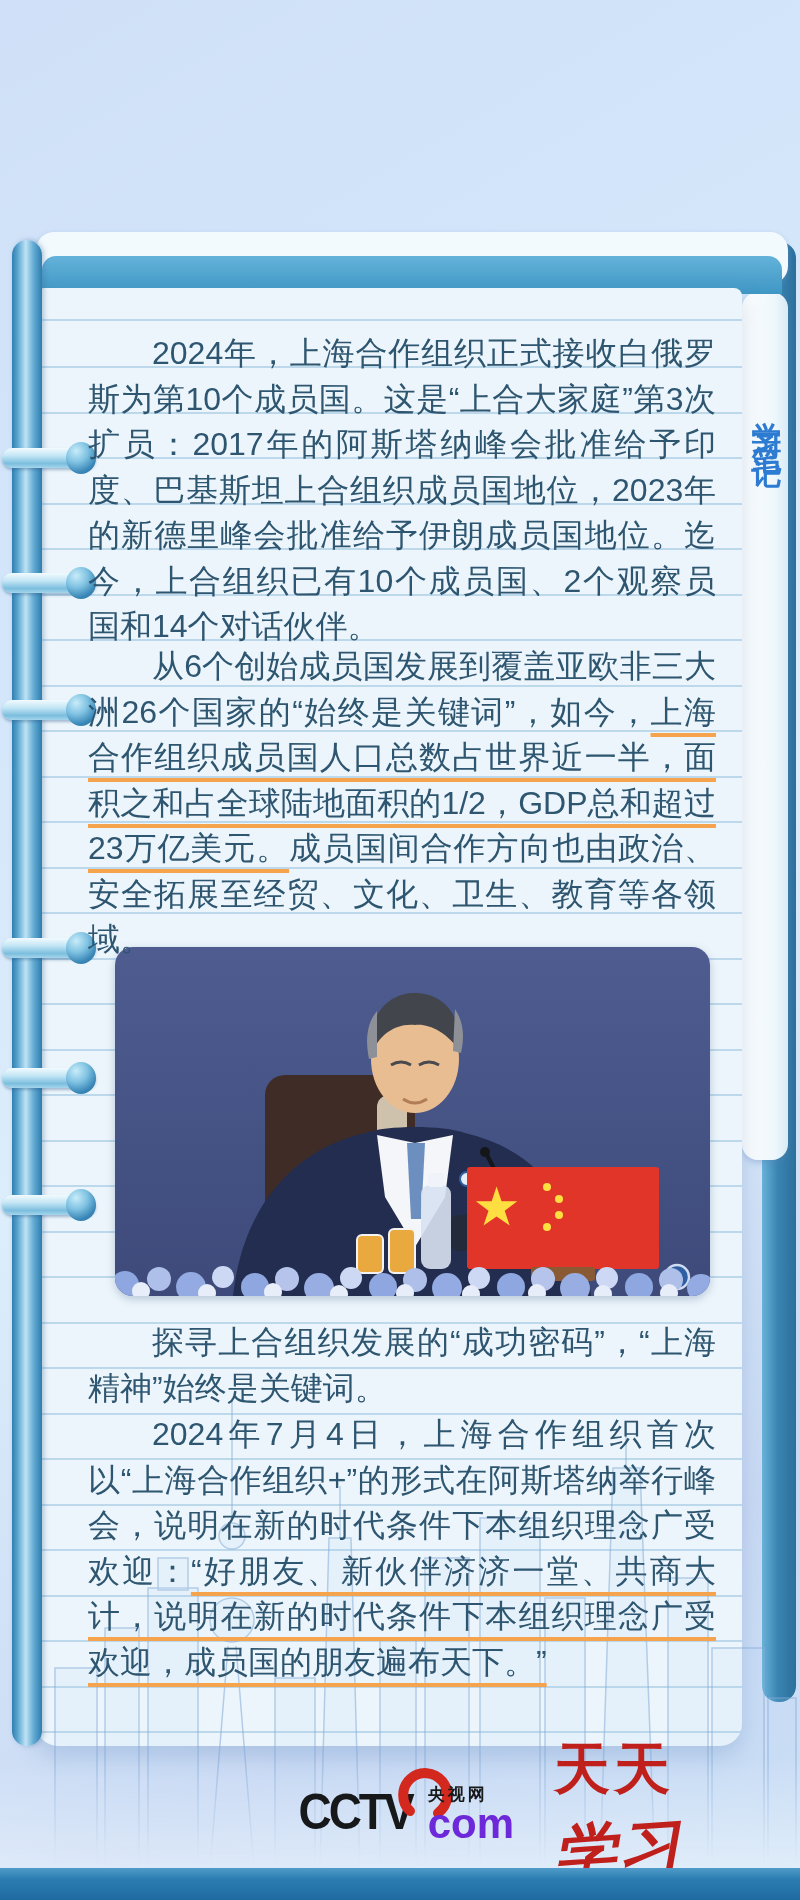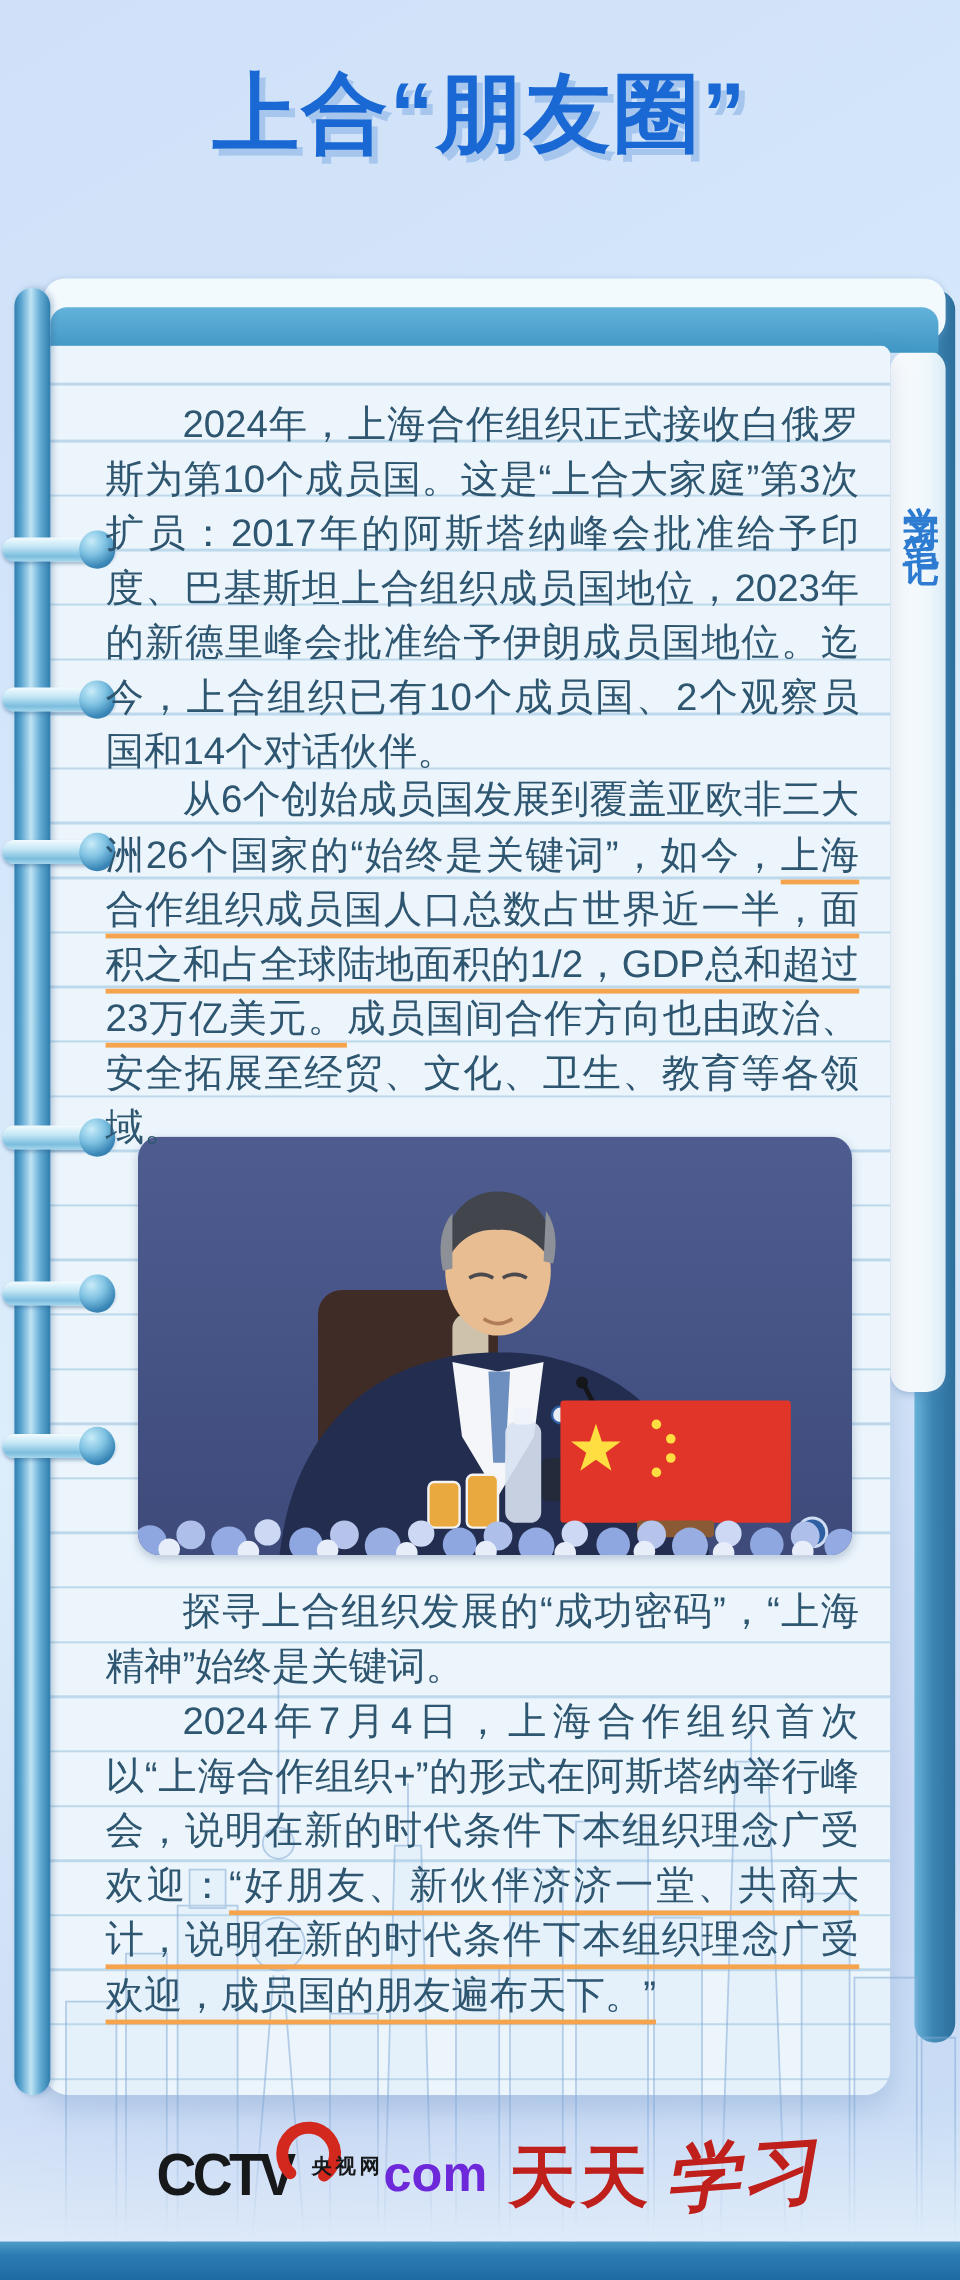--- a/index.html
+++ b/index.html
@@ -49,24 +49,24 @@
          box-shadow:0 3px 8px rgba(60,90,140,.3);}
 
   
   .skyline{left:0;top:1368px;width:800px;height:500px;z-index:5;opacity:.55;pointer-events:none;}
 
   
   .footer{top:1764px;left:0;width:682px;height:96px;display:flex;align-items:center;justify-content:flex-end;z-index:9;}
   .cctv-wrap{display:flex;align-items:center;}
   .cctv-letters{font-size:46px;font-weight:900;color:#17181a;letter-spacing:-3px;transform:scaleY(1.08);}
   .swoosh{margin-left:-14px;margin-right:-30px;position:relative;top:-16px;z-index:1;}
-  .com-block{display:flex;flex-direction:row;align-items:flex-start;margin-left:2px;position:relative;z-index:2;}
+  .com-block{display:flex;flex-direction:column;align-items:flex-start;margin-left:2px;position:relative;z-index:2;}
   .cctv-site{font-size:17px;font-weight:700;color:#17181a;letter-spacing:3px;}
   .cctv-domain{font-size:42px;font-weight:800;color:#6d28d9;line-height:.85;letter-spacing:0px;}
-  .brand{margin-left:18px;display:flex;align-items:baseline;color:#c0201c;}
+  .brand{margin-left:30px;display:flex;align-items:baseline;color:#c0201c;flex-direction:column;}
   .brand-1{font-size:56px;font-weight:900;font-family:"DejaVu Serif","Liberation Serif",serif;letter-spacing:4px;}
   .brand-2{font-size:62px;font-weight:700;font-style:italic;font-family:"DejaVu Serif","Liberation Serif",serif;
            transform:rotate(-4deg);margin-left:10px;letter-spacing:2px;}
   .bottom-bar{left:0;top:1868px;width:800px;height:32px;z-index:9;
               background:linear-gradient(180deg,#4f9cc9 0%,#2b7cb2 35%,#1f6aa0 100%);}
 </style>
 </head>
 <body>
 
 <div class="abs right-band"></div>
@@ -84,21 +84,20 @@
 <div class="abs ring" style="top:700px"></div>
 <div class="abs knob" style="top:694px"></div>
 <div class="abs ring" style="top:938px"></div>
 <div class="abs knob" style="top:932px"></div>
 <div class="abs ring" style="top:1068px"></div>
 <div class="abs knob" style="top:1062px"></div>
 <div class="abs ring" style="top:1195px"></div>
 <div class="abs knob" style="top:1189px"></div>
 
 <div class="abs title">
-  <div>上合“朋友圈”</div>
 </div>
 
 <svg class="abs skyline" viewBox="0 0 800 500">
   <g stroke="#84abd8" stroke-width="1.5" fill="rgba(173,203,238,0.22)">
     <rect x="55" y="300" width="42" height="200"></rect>
     <rect x="105" y="260" width="34" height="240"></rect>
     <rect x="148" y="220" width="50" height="280"></rect>
     <rect x="158" y="190" width="30" height="32"></rect>
     <line x1="232" y1="30" x2="232" y2="150"></line>
     <circle cx="232" cy="168" r="13"></circle>

